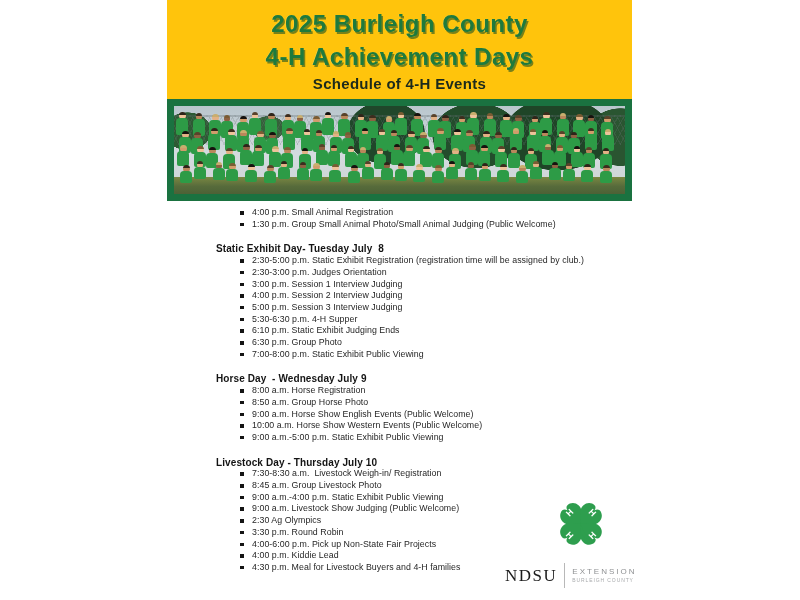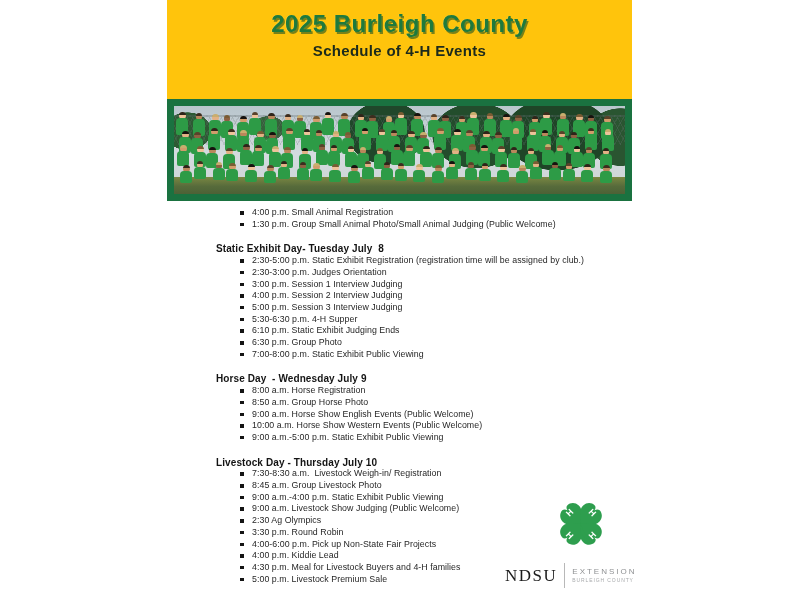--- a/index.html
+++ b/index.html
@@ -96,20 +96,21 @@
   .ext-2 { font-size: 5px; letter-spacing: 0.9px; color: #a8aaac; line-height: 1.3; }
 </style>
 </head>
 <body>
 
 <div class="page">
   <div class="doc">
 
     <header class="banner">
       <div class="title-line">2025 Burleigh County</div>
+      <div class="title-line">4-H Achievement Days</div>
       <div class="subtitle">Schedule of 4-H Events</div>
     </header>
 
     <div class="photo-frame">
       <div class="photo" id="photo">
         <div class="trees"></div>
         <div class="fence"></div>
         <div class="grass"></div>
       <div class="person" style="left: 1px; top: 6px;">
             <span class="head" style="background: linear-gradient(rgb(47, 36, 25) 42%, rgb(238, 195, 154) 46%);"></span>
@@ -606,21 +607,20 @@
         <ul>
             <li>7:30-8:30 a.m.  Livestock Weigh-in/ Registration</li>
             <li>8:45 a.m. Group Livestock Photo</li>
             <li>9:00 a.m.-4:00 p.m. Static Exhibit Public Viewing</li>
             <li>9:00 a.m. Livestock Show Judging (Public Welcome)</li>
             <li>2:30 Ag Olympics</li>
             <li>3:30 p.m. Round Robin</li>
             <li>4:00-6:00 p.m. Pick up Non-State Fair Projects</li>
             <li>4:00 p.m. Kiddie Lead</li>
             <li>4:30 p.m. Meal for Livestock Buyers and 4-H families</li>
-            <li>5:00 p.m. Livestock Premium Sale</li>
           </ul>
       </section>
     </main>
 
     <div class="clover">
       <svg viewBox="0 0 100 112" width="52" height="58" aria-hidden="true">
         <g fill="#2E9E4E">
           <g transform="rotate(-45 50 50)">
             <path d="M50,50 C38,40 28,34 28,22 C28,12 36,6 43,6 C47,6 49,9 50,13 C51,9 53,6 57,6 C64,6 72,12 72,22 C72,34 62,40 50,50 Z"></path>
           </g>

